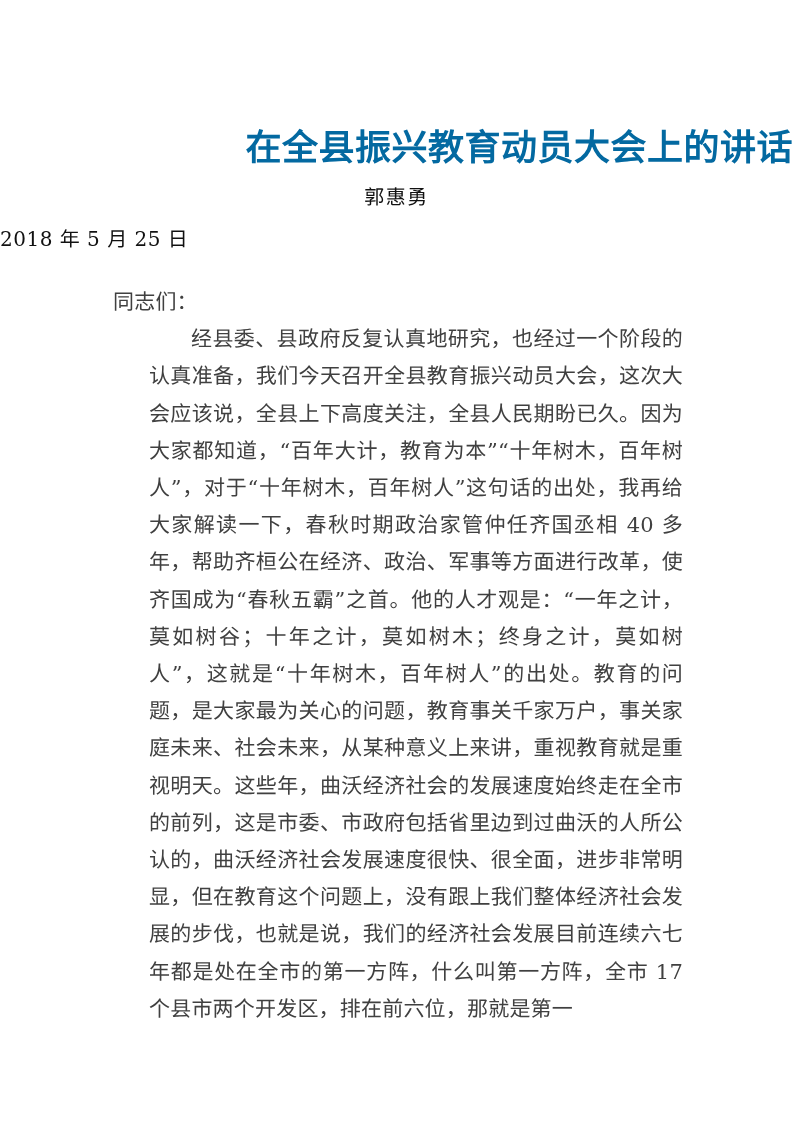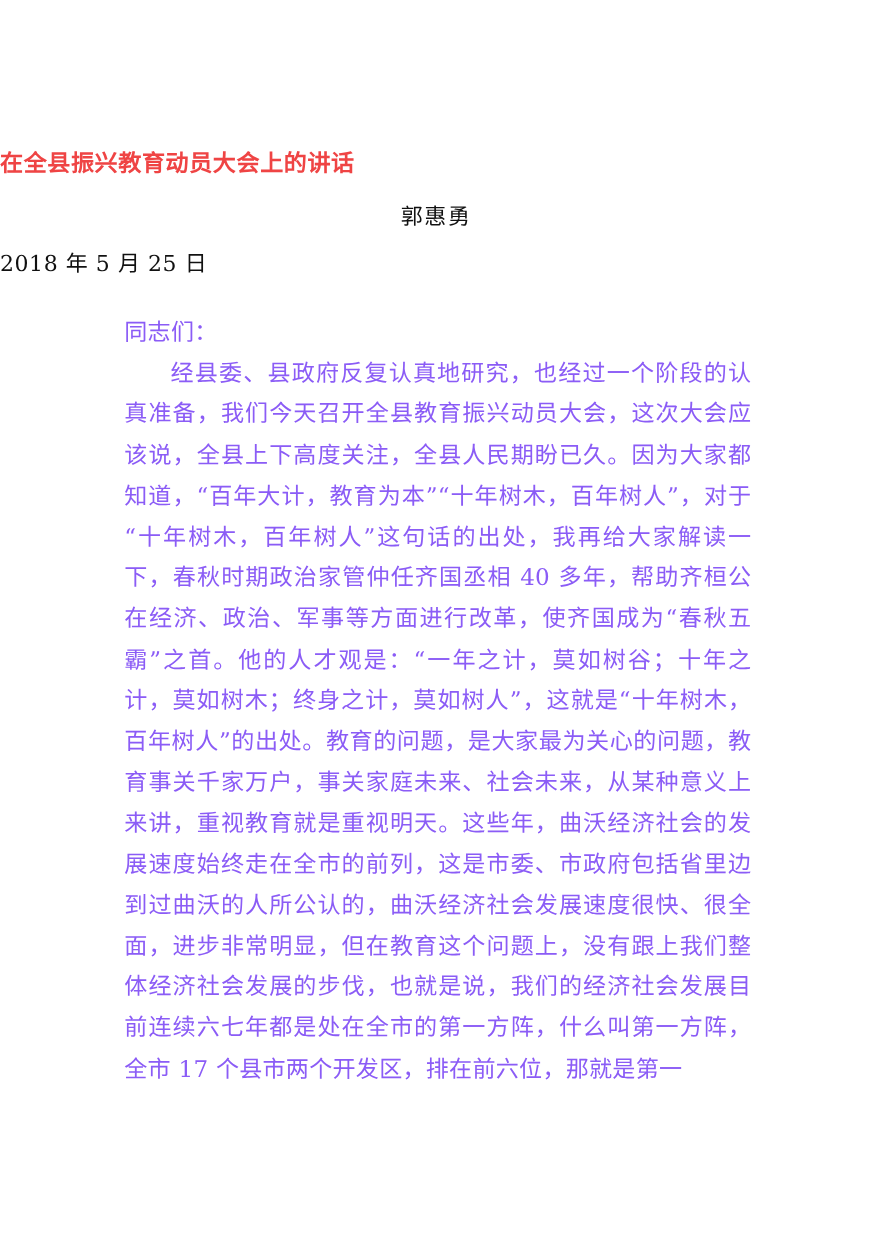--- a/index.html
+++ b/index.html
@@ -30,25 +30,25 @@
     left: 0;
     top: 0;
     width: 793px;
     padding-top: 128px;
     box-sizing: border-box;
   }
 
   .doc-title {
     font-family: "DejaVu Sans", "Liberation Sans", sans-serif;
     font-weight: 700;
-    font-size: 21px;
+    font-size: 36px;
     line-height: 40px;
     letter-spacing: 0.5px;
-    text-align: left;
-    color: #ef4444;
+    text-align: right;
+    color: #0369a1;
     margin: 0;
     white-space: nowrap;
   }
 
   .doc-author {
     font-family: "DejaVu Serif", "Liberation Serif", serif;
     font-size: 20px;
     line-height: 30px;
     letter-spacing: 1.5px;
     text-align: center;
@@ -70,35 +70,36 @@
     position: absolute;
     left: 113px;
     top: 284px;
     width: 570px;
   }
 
   .para {
     font-family: "DejaVu Serif", "Liberation Serif", serif;
     font-size: 21px;
     line-height: 37.2px;
-    color: #8b5cf6;
+    color: #404040;
     margin: 0;
     text-align: justify;
     text-justify: inter-character;
     letter-spacing: 0.2px;
     word-break: break-all;
     white-space: normal;
   }
 
   .para + .para {
     margin-top: 0;
   }
 
   .para-indent {
     text-indent: 2em;
+    margin-left: 36px;
   }
 
   .para-flush {
     text-indent: 0;
   }
 
   
   .para-last {
     text-align: justify;
     text-justify: inter-character;

